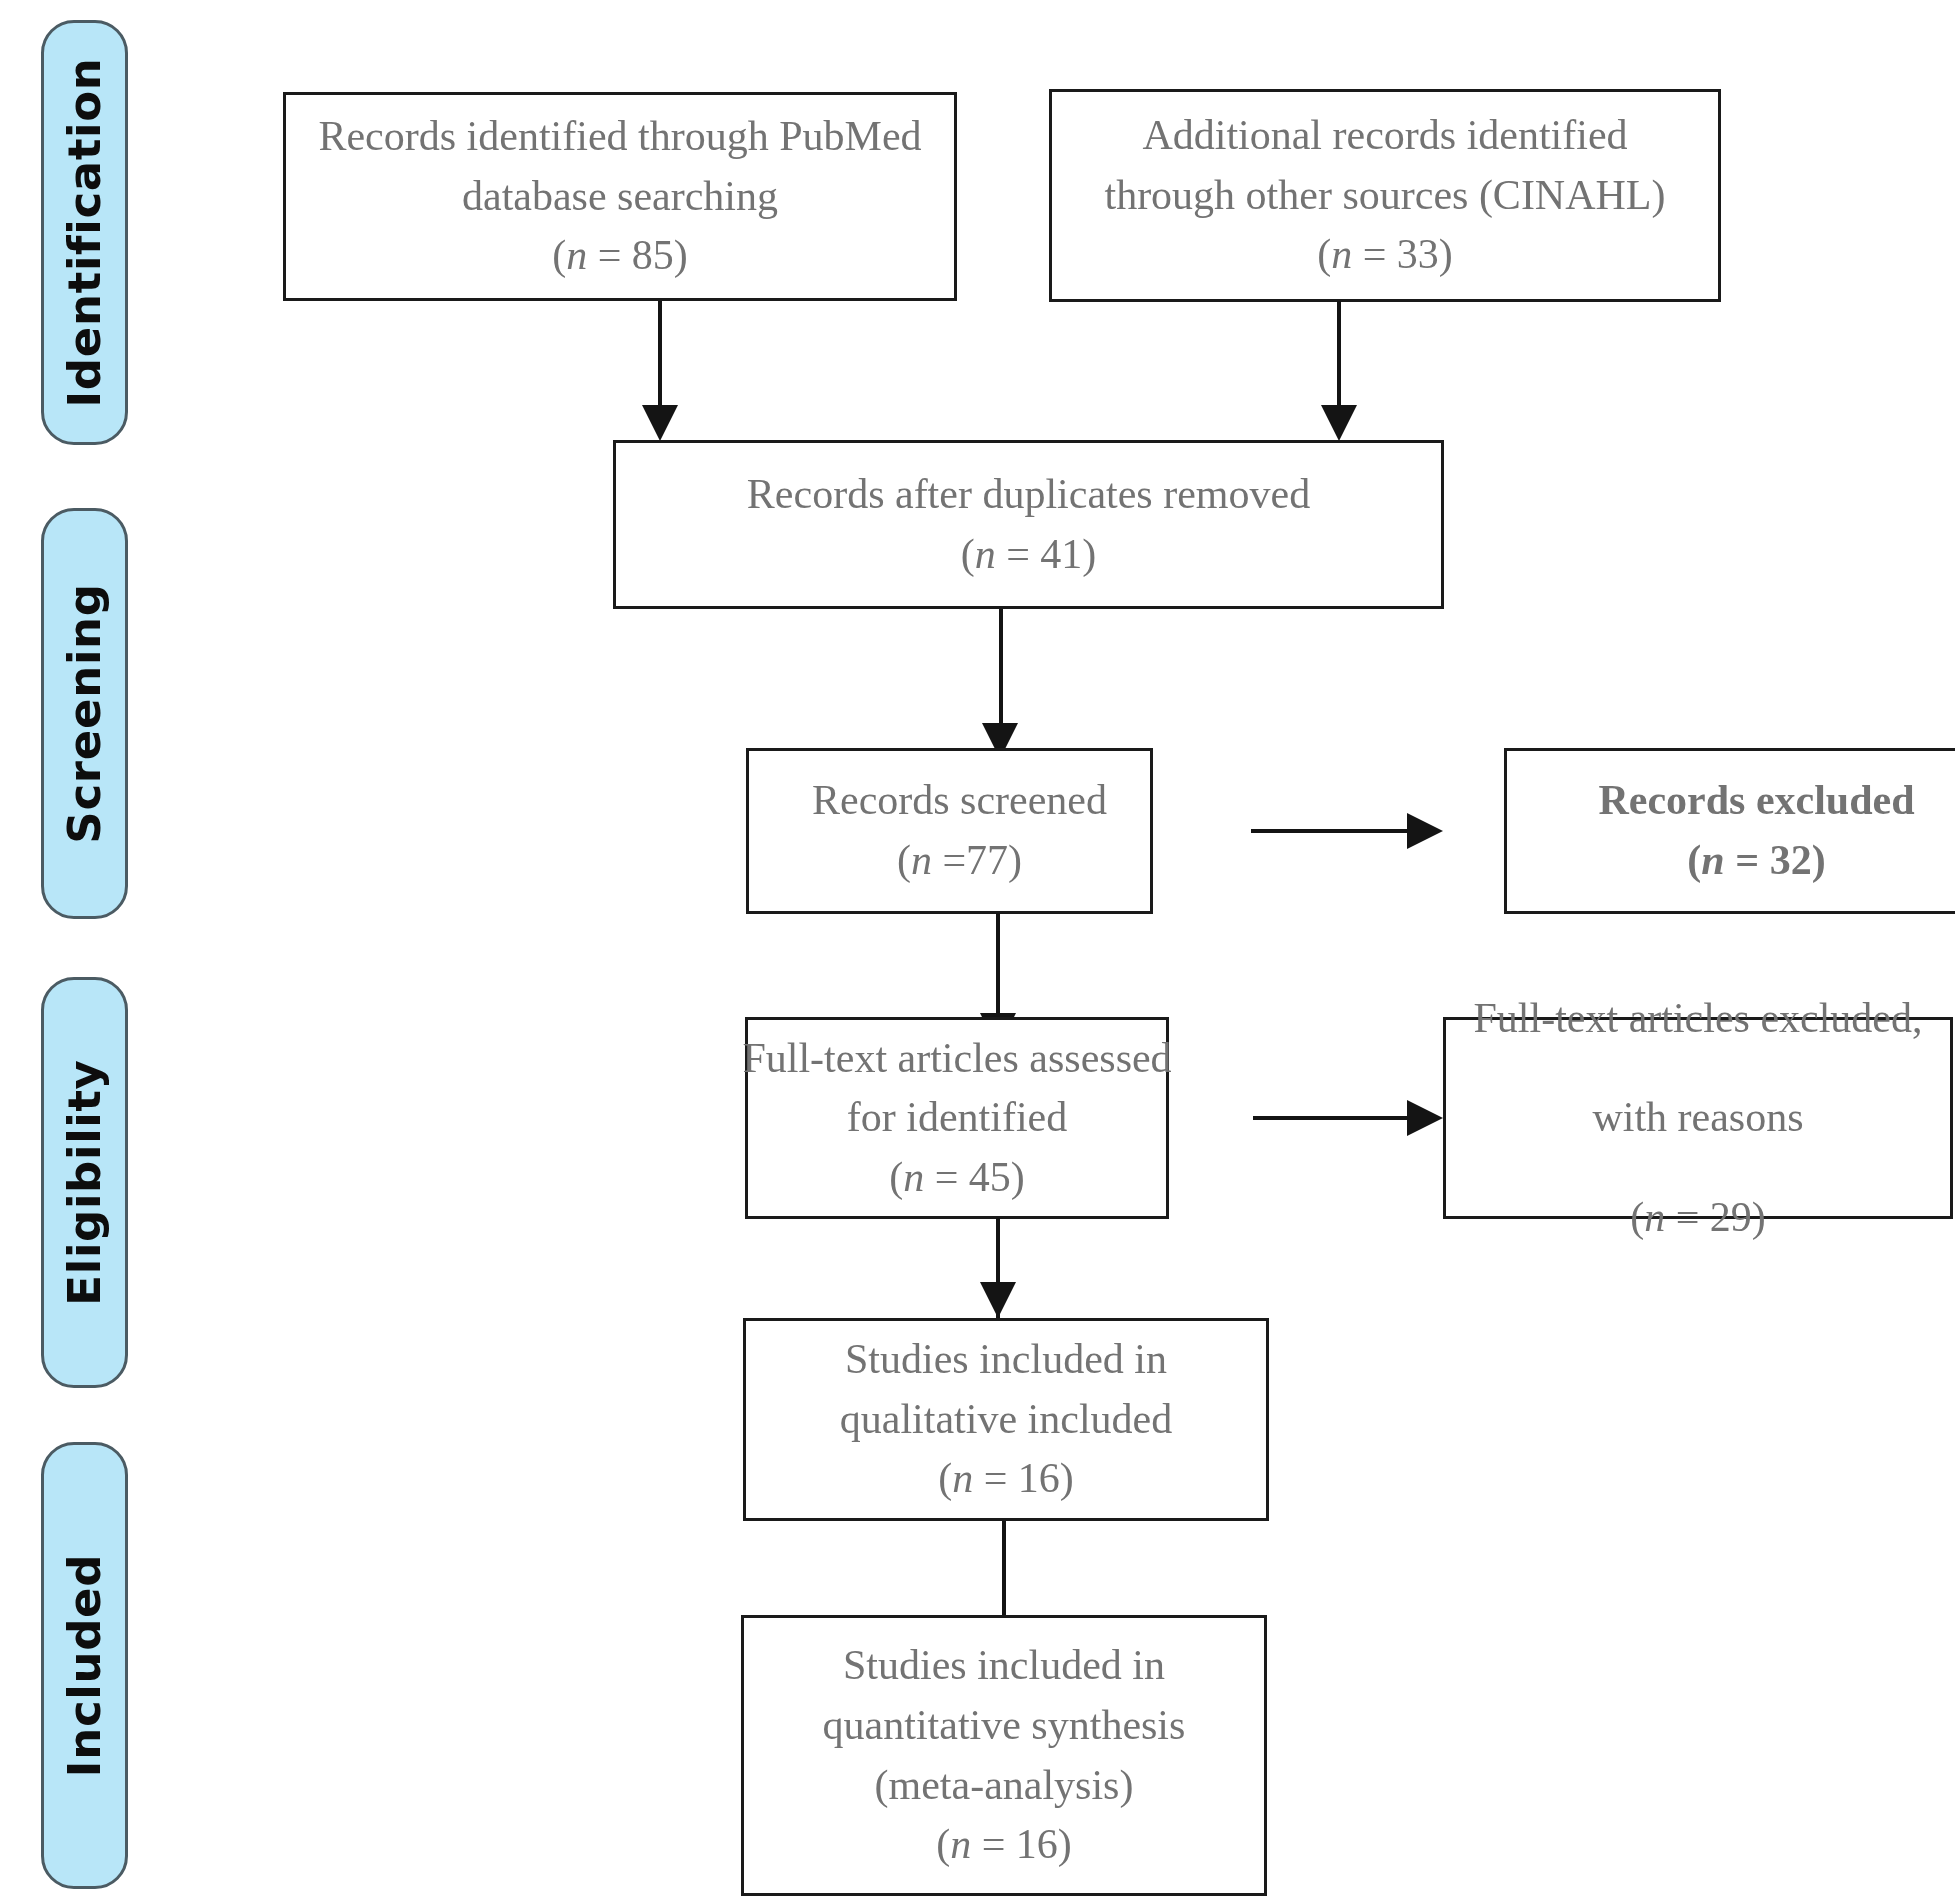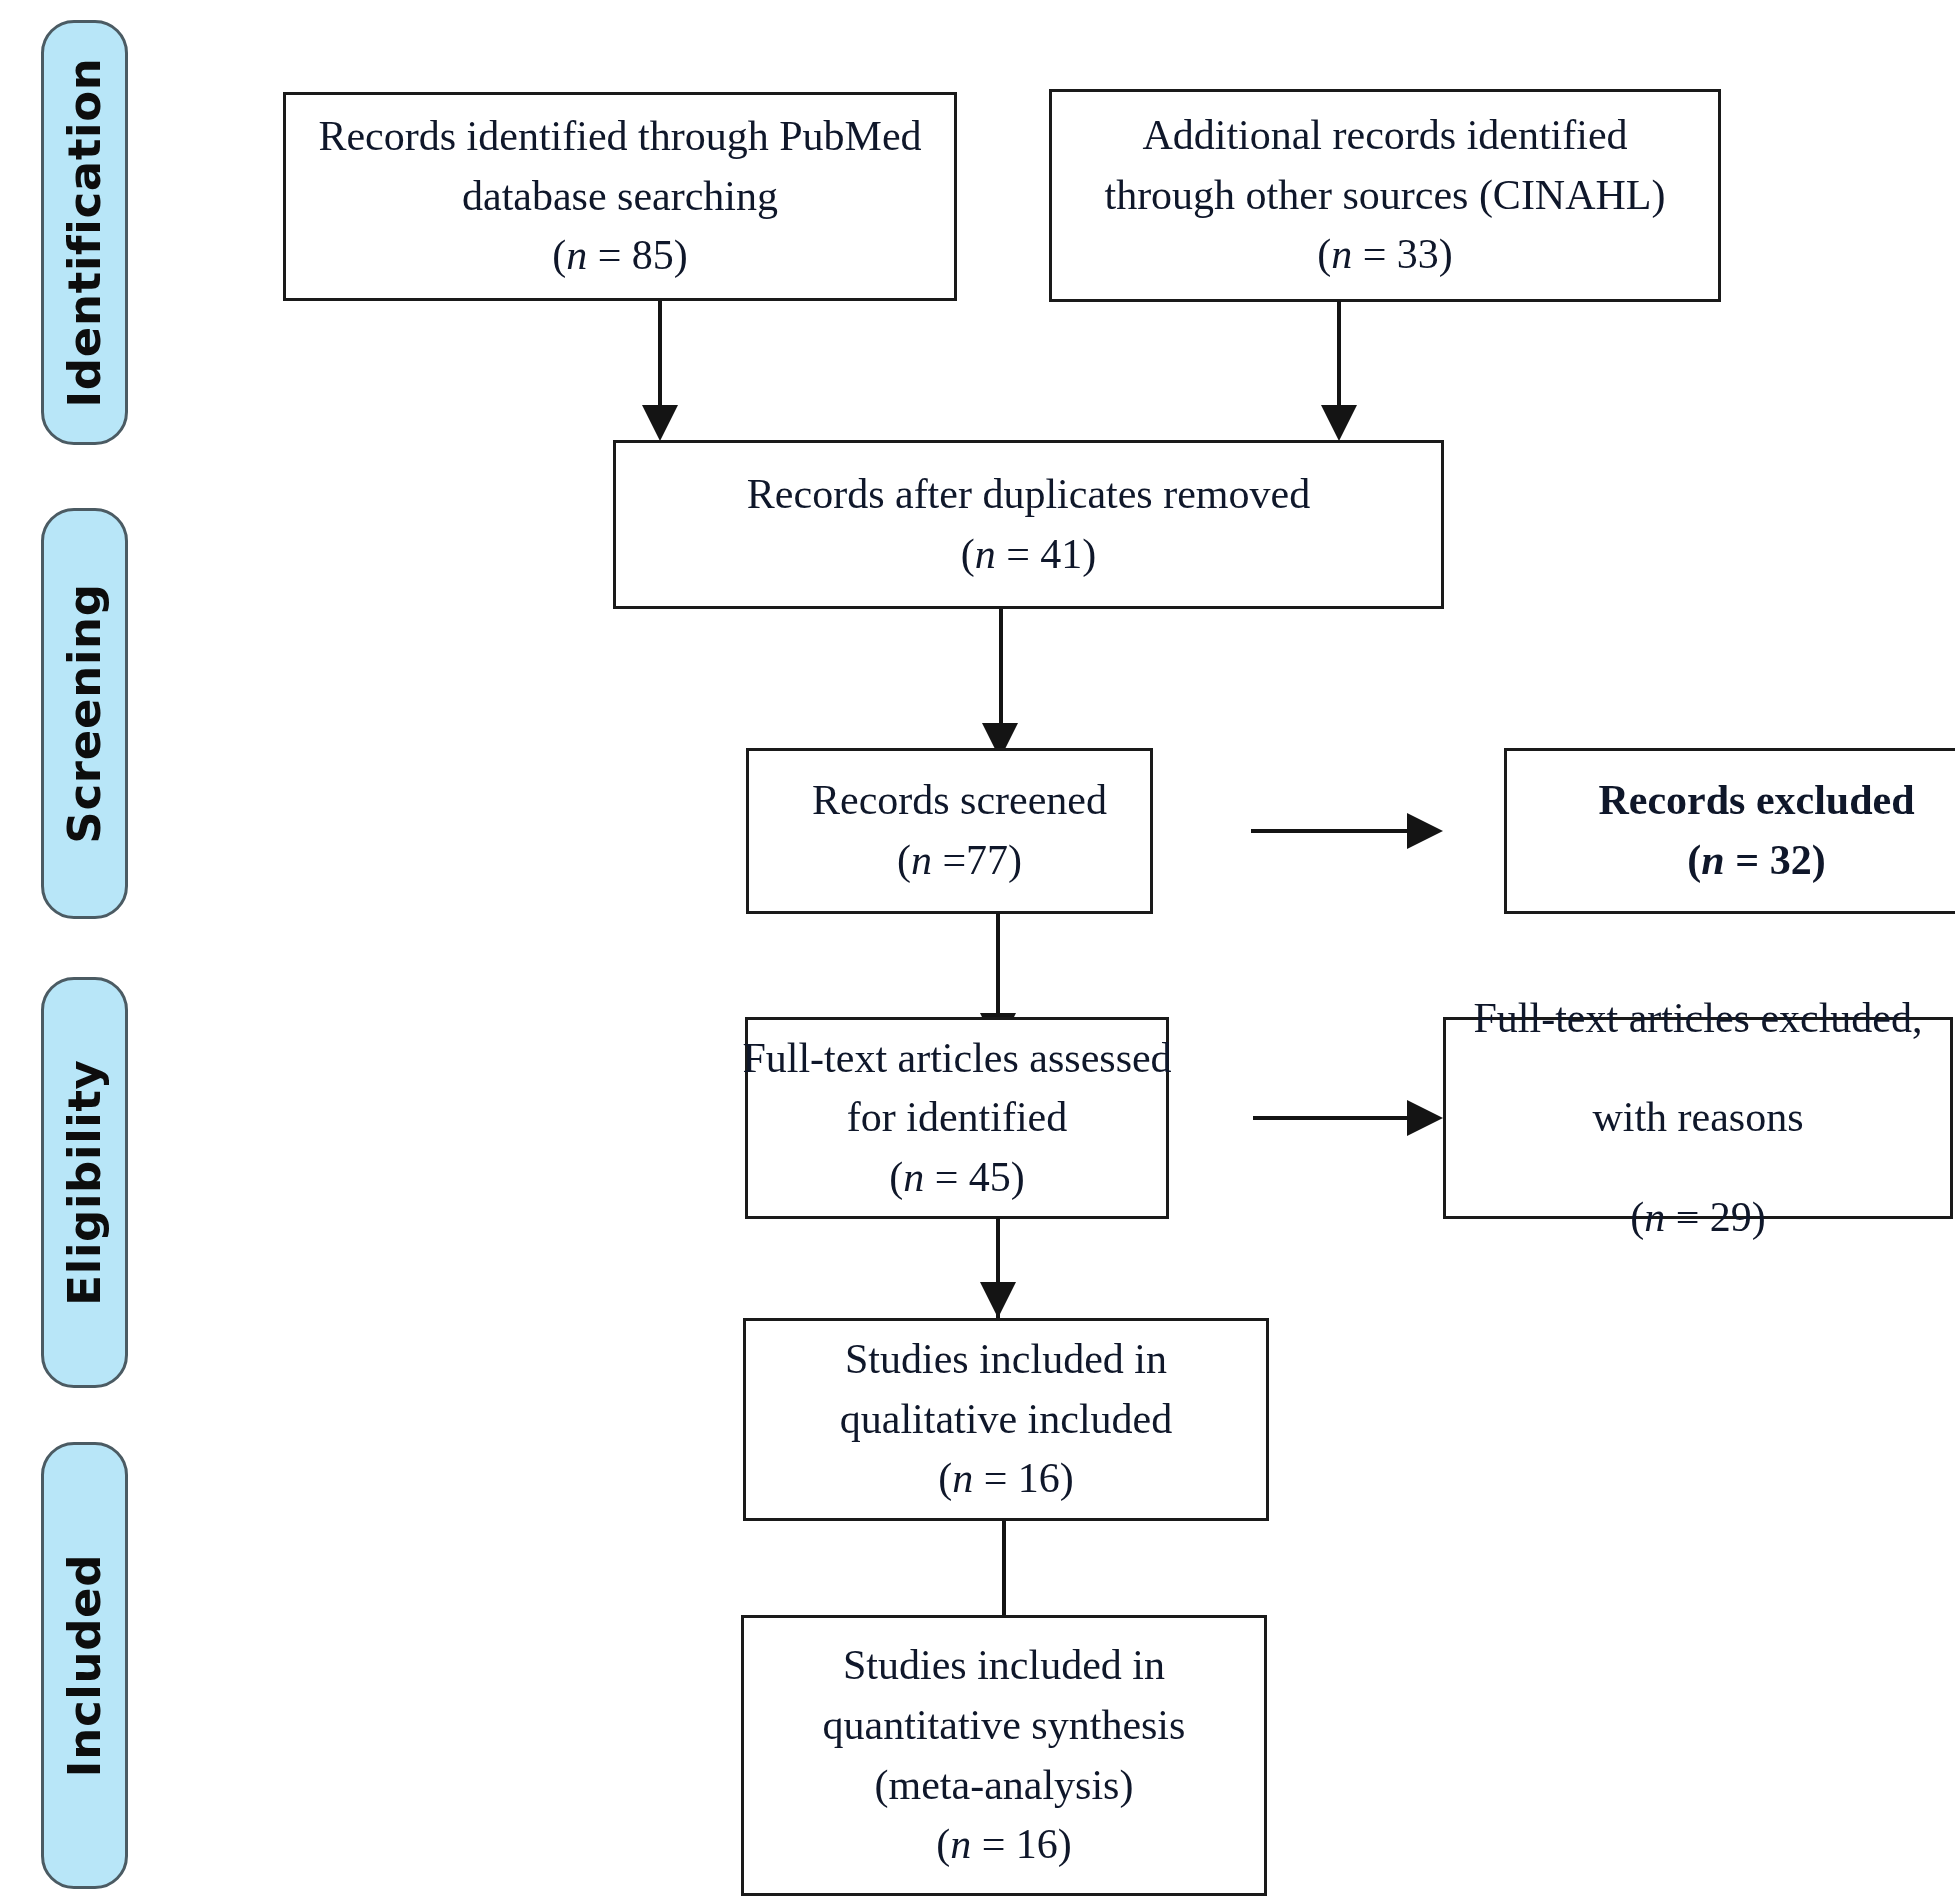--- a/index.html
+++ b/index.html
@@ -50,21 +50,21 @@
     box-sizing: border-box;
     display: flex;
     flex-direction: column;
     align-items: center;
     justify-content: center;
     text-align: center;
   }
   .flow-box .line {
     font-family: "Liberation Serif", "DejaVu Serif", serif;
     font-size: 42px;
-    color: #0f172a;
+    color: #737373;
     line-height: 1.42;
     white-space: nowrap;
   }
   .flow-box .line.n {
     font-size: 42px;
   }
   .flow-box .line.n i {
     font-style: italic;
   }
 

